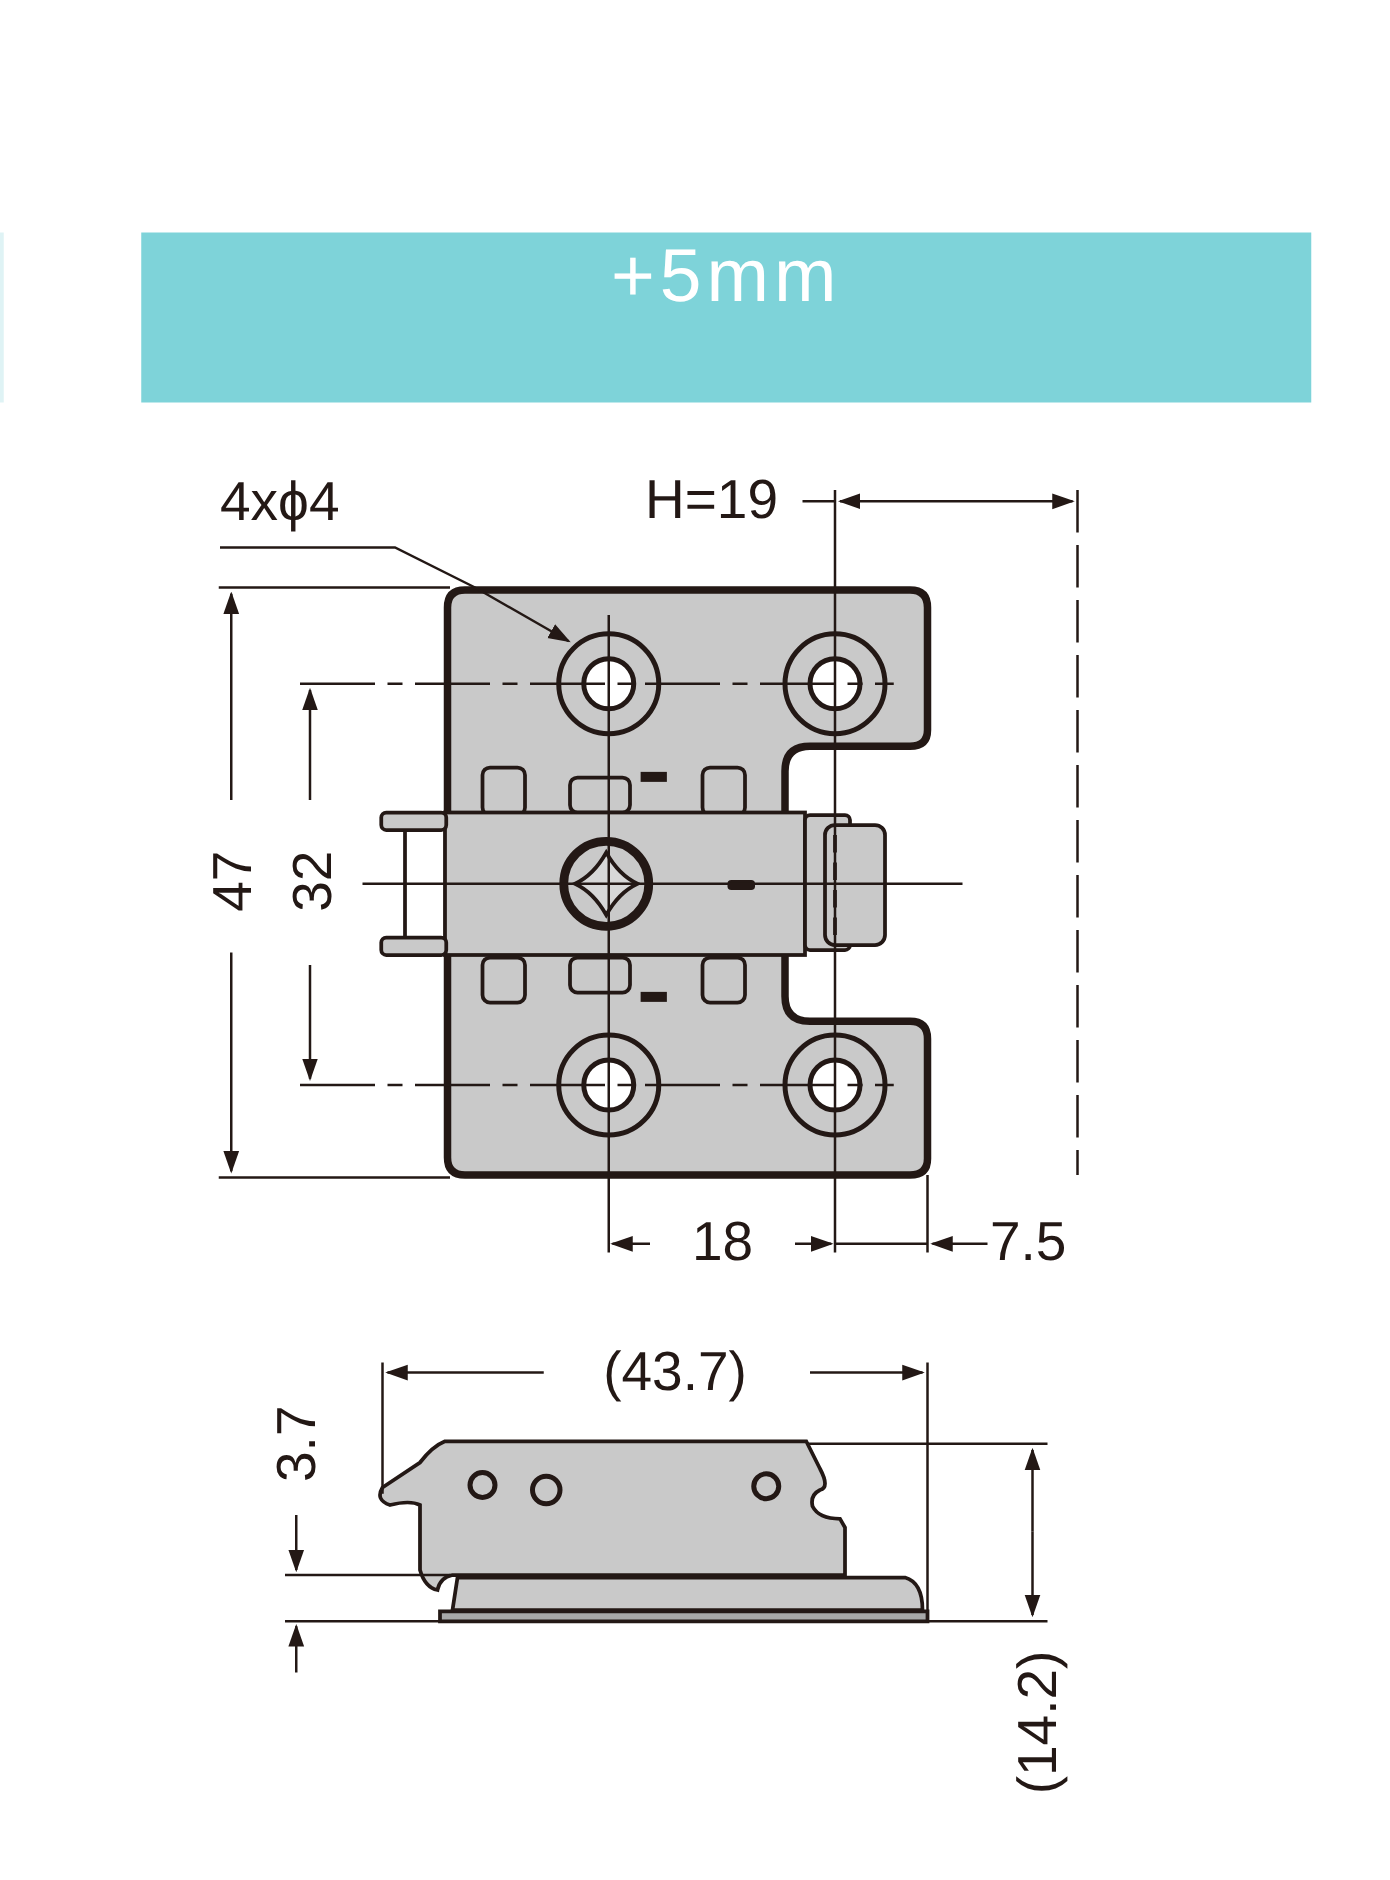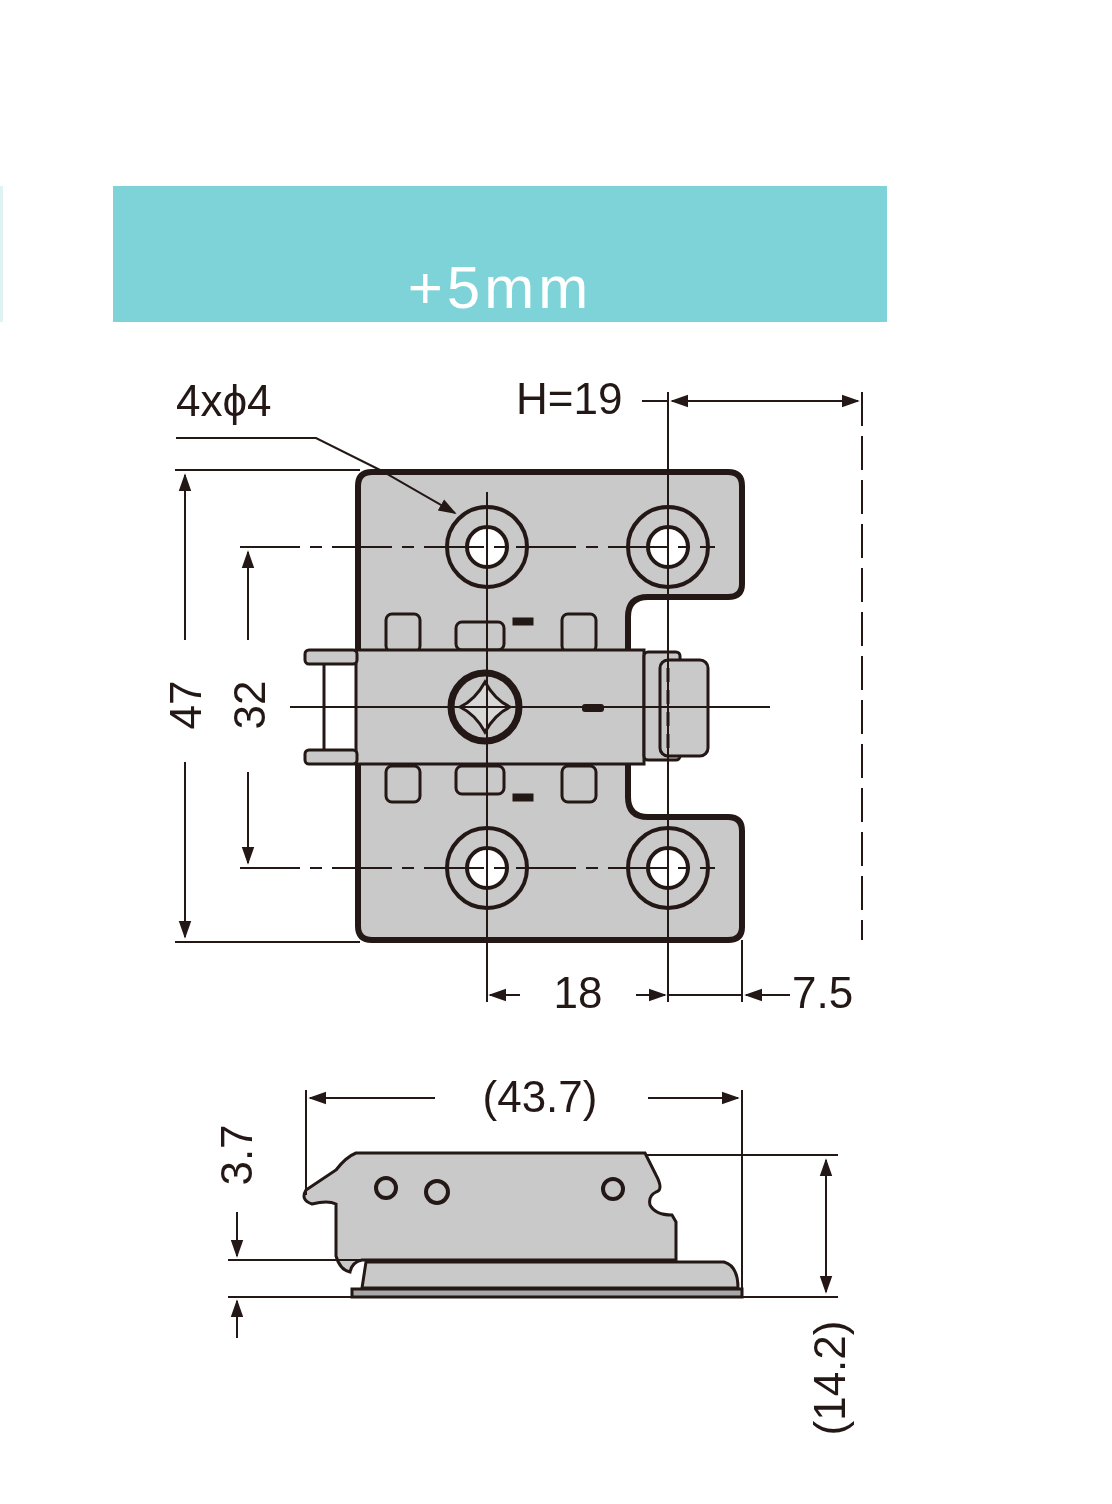--- a/index.html
+++ b/index.html
@@ -1,18 +1,18 @@
 <!DOCTYPE html>
 <html><head>
   <meta charset="utf-8">
   <style>
     html, body { margin: 0; padding: 0; background: #ffffff; }
     body { width: 1112px; height: 1504px; position: relative; overflow: hidden; font-family: "Liberation Sans", sans-serif; }
     .left-edge { position: absolute; left: 0; top: 186px; width: 3px; height: 136px; background: #dff3f5; }
-    .banner { position: absolute; left: 113px; top: 186px; width: 774px; height: 136px; background: #7ed3d9; display: flex; align-items: flex-end; justify-content: center; }
+    .banner { position: absolute; left: 113px; top: 186px; width: 936px; height: 136px; background: #7ed3d9; display: flex; align-items: flex-start; justify-content: center; }
     .banner-text { color: #ffffff; font-size: 60px; letter-spacing: 4px; font-family: "Liberation Sans", sans-serif; }
     svg.drawing { position: absolute; left: 0; top: 0; }
     .dim { font-family: "Liberation Sans", sans-serif; font-size: 44px; fill: #231815; }
   </style>
 </head>
 <body>
 
 <div class="left-edge"></div>
 
 <div class="banner">

